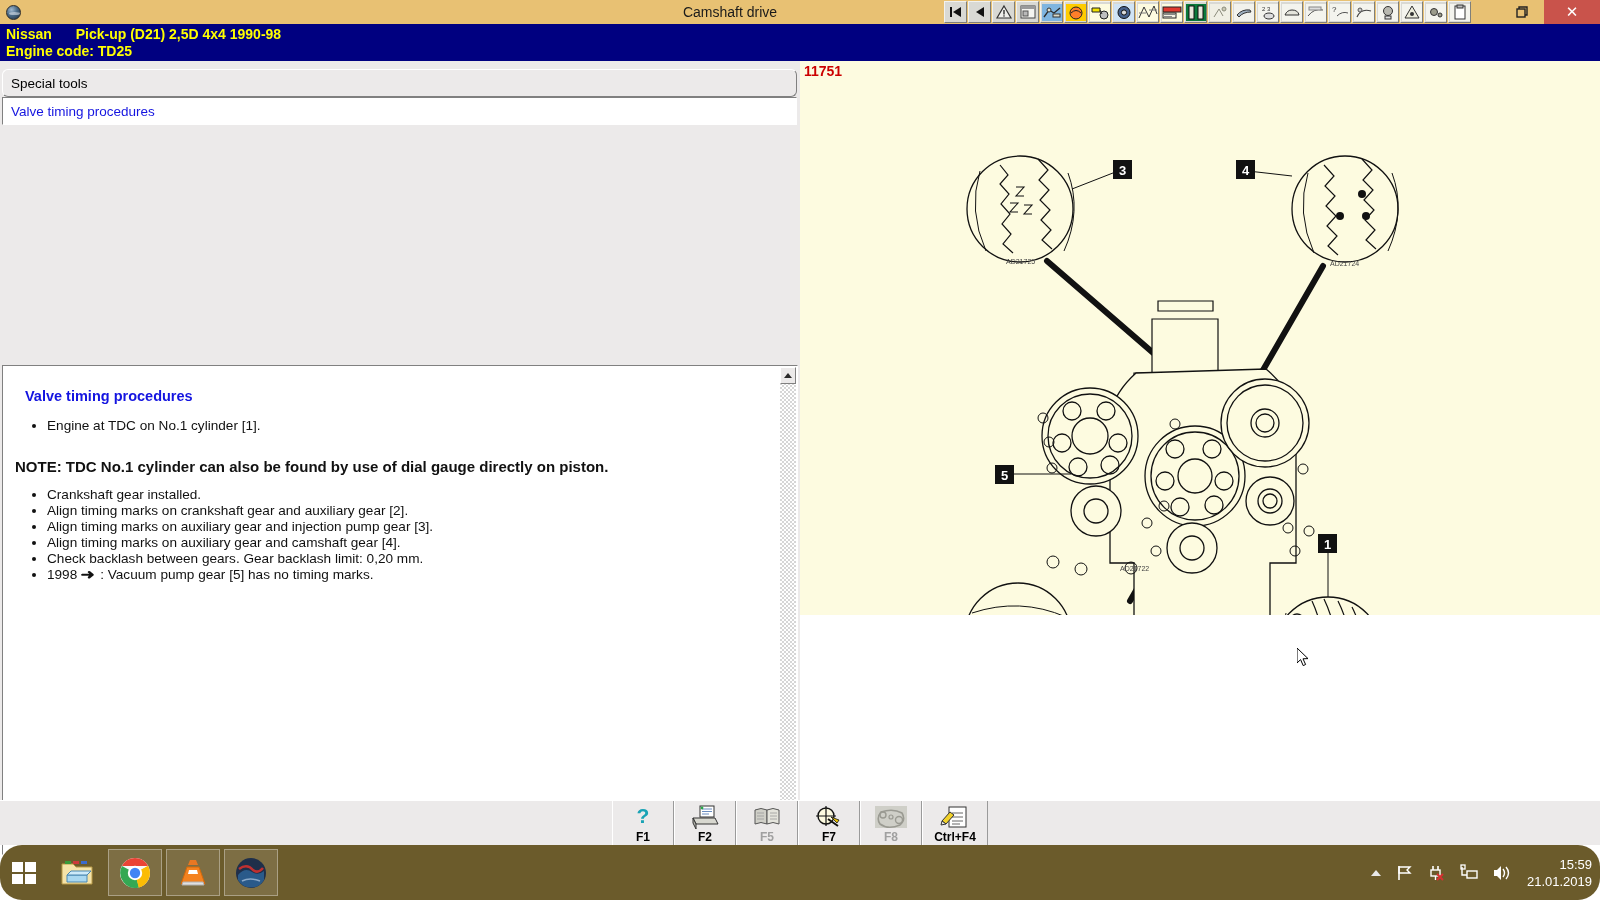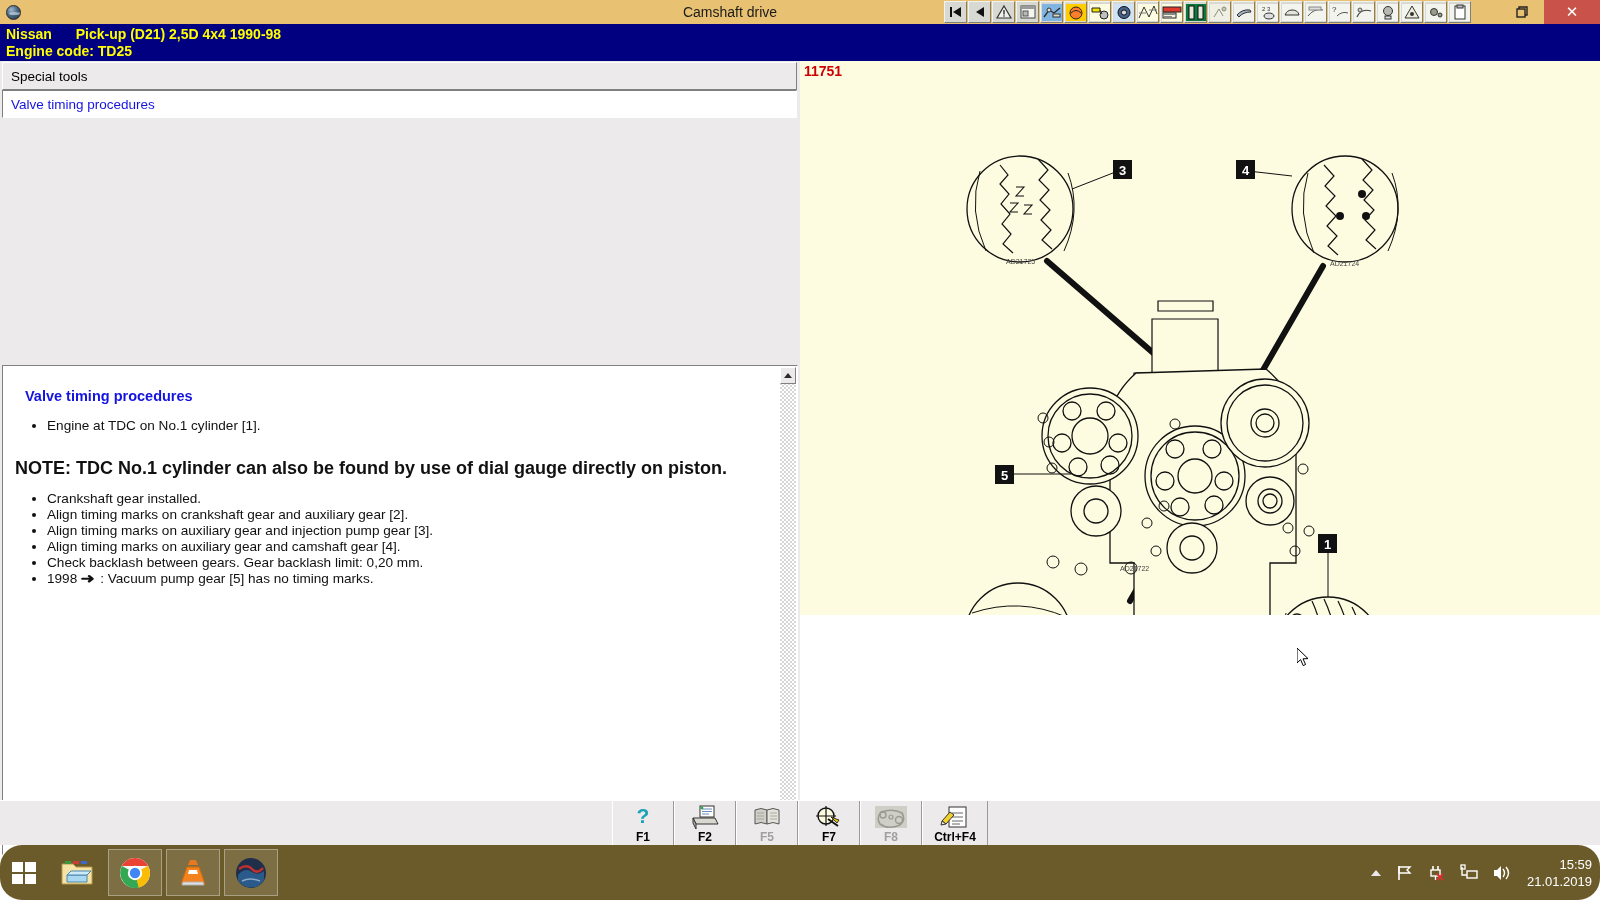--- a/index.html
+++ b/index.html
@@ -81,36 +81,36 @@
     background: #eceaea;
   }
   .navbtn {
     margin: 0 3px 0 2px; height: 28px;
     background: #eceaea;
     border-top: 1px solid #ffffff; border-left: 1px solid #ffffff;
     border-right: 1px solid #808080; border-bottom: 1px solid #808080;
     display: flex; align-items: center; padding-left: 8px;
     font-size: 13.5px; color: #000;
   }
-  .navbtn.n1 { margin-top: 1px; }
+  .navbtn.n1 { margin-top: 8px; border-radius: 6px; }
   .navbtn.sel { background: #ffffff; color: #1414e0; border-top-color: #808080; border-left-color:#808080; border-right-color:#ffffff; border-bottom-color:#ffffff; }
   .navblank { height: 170px; background: #eceaea; }
 
   .textpane {
     position: absolute; left: 2px; top: 304px; width: 796px; height: 490px;
     background: #ffffff;
     border-top: 1px solid #808080; border-left: 1px solid #808080;
     border-right: 1px solid #ffffff; border-bottom: 1px solid #ffffff;
     overflow: hidden;
   }
   .tp-inner { padding: 22px 20px 0 12px; }
   .tp-h { color: #1414e0; font-weight: bold; font-size: 14.5px; margin: 0 0 14px 10px; }
   ul.tp-list { margin: 0 0 0 2px; padding-left: 30px; }
   ul.tp-list li { font-size: 13.6px; line-height: 16px; color: #111; margin-bottom: 0px; }
-  .tp-note { font-size: 18px; font-weight: bold; color: #111; margin: 24px 0 12px 0px; }
+  .tp-note { font-size: 15px; font-weight: bold; color: #111; margin: 24px 0 12px 0px; }
   .arrowglyph { display: inline-block; font-weight: bold; transform: scaleX(1.25); margin: 0 3px 0 1px;}
 
   
   .vscroll {
     position: absolute; right: 1px; top: 1px; width: 16px; bottom: 1px;
     background: repeating-conic-gradient(#ffffff 0% 25%, #d6d6d6 0% 50%) 0 0/4px 4px;
   }
   .sb-btn {
     width: 16px; height: 17px; background: #eceaea;
     border-top: 1px solid #ffffff; border-left: 1px solid #ffffff;

